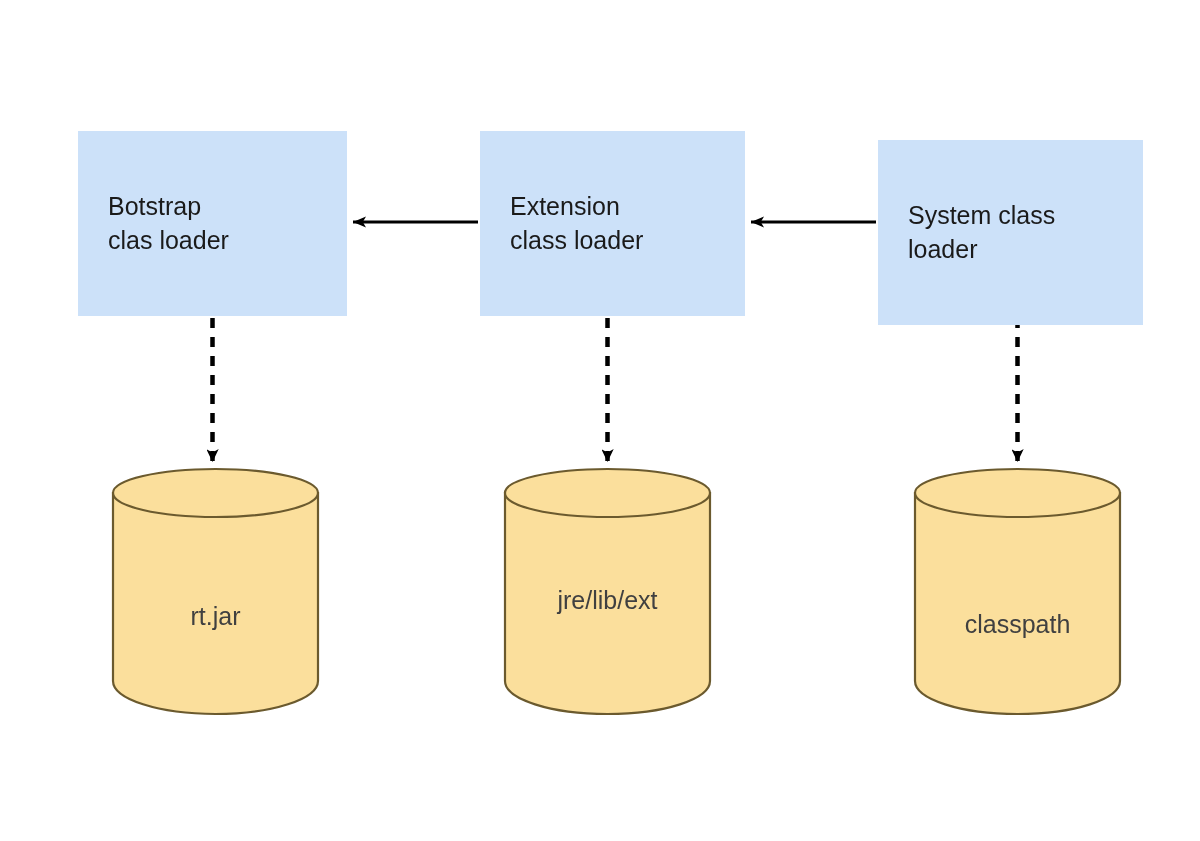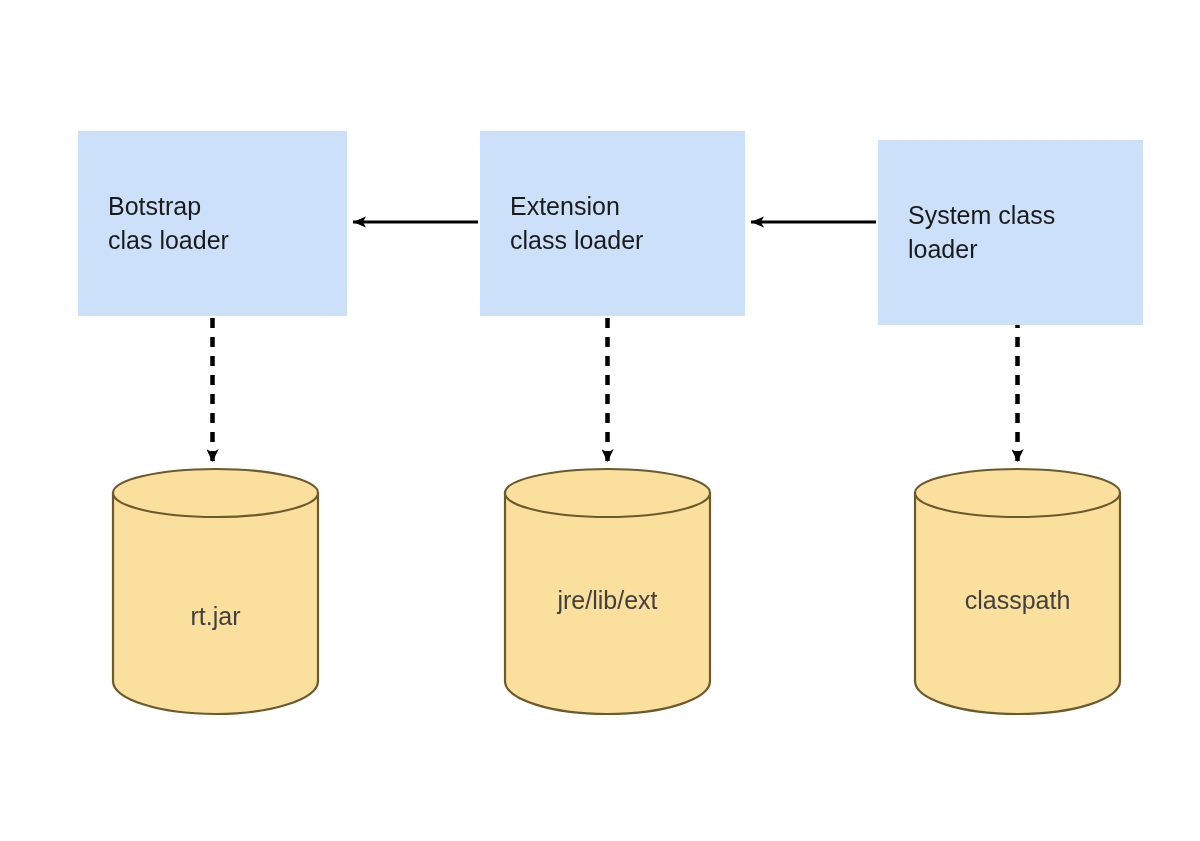--- a/index.html
+++ b/index.html
@@ -111,15 +111,15 @@
 
   <div class="loader-box" style="left:878px; top:140px; width:265px; height:185px;">
     <div class="loader-box-label">System class
 loader</div>
   </div>
 
   <div class="store-label" style="left:215.5px; top:616px;">rt.jar</div>
 
   <div class="store-label" style="left:607.5px; top:600px;">jre/lib/ext</div>
 
-  <div class="store-label" style="left:1017.5px; top:600px;">classpath</div>
+  <div class="store-label" style="left:1017.5px; top:624px;">classpath</div>
 
 </div>
 
 </body></html>

